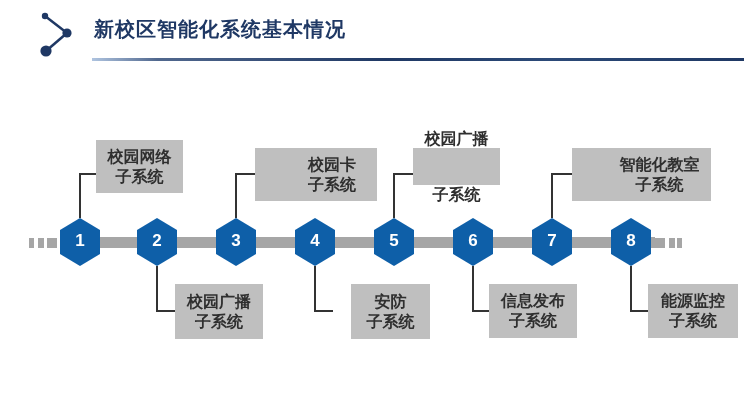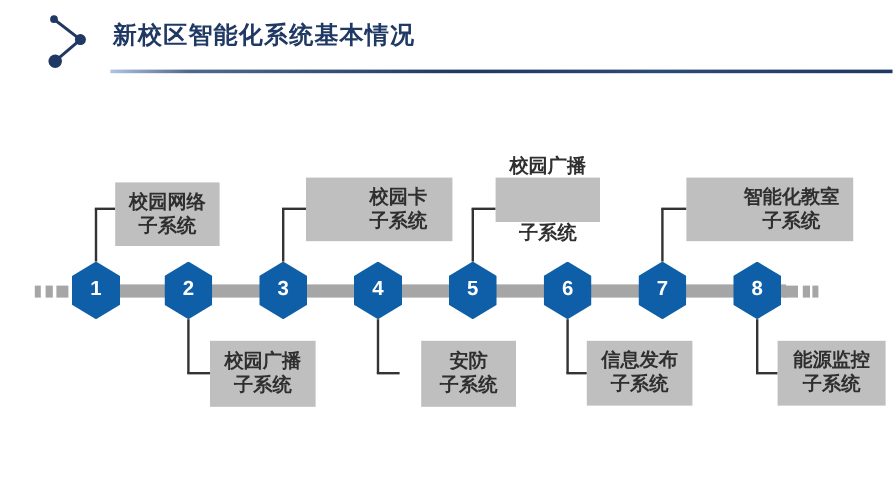--- a/index.html
+++ b/index.html
@@ -55,21 +55,21 @@
   <div class="bar"></div>
   <div class="dash" style="left:29px;width:5px;"></div>
   <div class="dash" style="left:38px;width:6px;"></div>
   <div class="dash" style="left:47px;width:10px;"></div>
   <div class="dash" style="left:653px;width:12px;"></div>
   <div class="dash" style="left:669px;width:6px;"></div>
   <div class="dash" style="left:677px;width:5px;"></div>
 
   <div class="vline" style="left:79px;top:174px;height:44px;"></div>
   <div class="hline" style="left:79px;top:173px;width:17px;"></div>
-  <div class="box" style="left:96px;top:152px;width:87px;height:53px;">
+  <div class="box" style="left:96px;top:140px;width:87px;height:53px;">
     <span>校园网络</span>
     <span>子系统</span>
   </div>
   <div class="hex" style="left:60px;">
     <span class="num">1</span>
   </div>
 
   <div class="vline" style="left:156px;top:266px;height:45px;"></div>
   <div class="hline" style="left:156px;top:310px;width:19px;"></div>
   <div class="box" style="left:175px;top:284px;width:88px;height:55px;">

